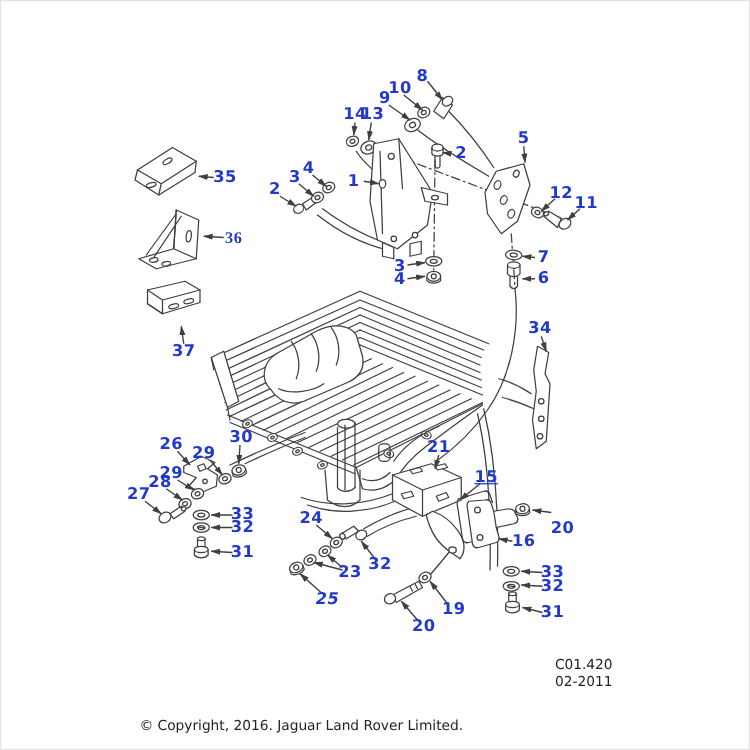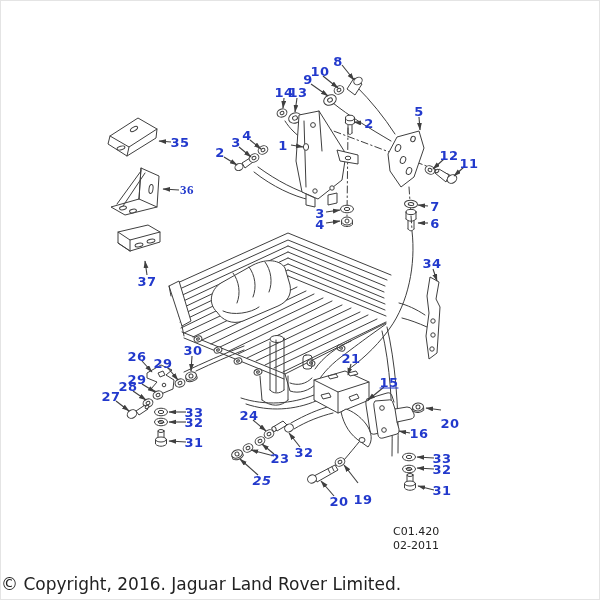--- a/index.html
+++ b/index.html
@@ -17,27 +17,27 @@
   .dd  { stroke-dasharray: 7 3 1.5 3; }
   .ldr line { stroke: var(--line-color,#3f3f3f); stroke-width:1.1; marker-end:url(#arrw); }
   #arrw path { fill: var(--line-color,#3f3f3f); }
   .callout {
     position:absolute; transform:translate(-50%,-50%);
     color: var(--callout-color,#2239cc);
     font-weight:bold; font-size:13px; letter-spacing:.4px;
     white-space:nowrap; cursor:default;
   }
   .footer-codes {
-    position:absolute; left:392px; top:524px; width:120px;
-    font-size:11px; line-height:13.5px;
+    position:absolute; left:406px; top:524px; width:120px;
+    text-align:center; font-size:11px; line-height:13.5px;
     color: var(--text-color,#222);
   }
   .copyright {
     position:absolute; left:0; top:573px; width:480px;
-    text-align:left; font-size:17px;
+    text-align:center; font-size:11px;
     color: var(--text-color,#222);
   }
 </style>
 </head>
 <body>
 
 <div id="stage">
 
   <svg class="art" width="600" height="600" viewBox="0 0 600 600">
     <defs>
@@ -425,21 +425,21 @@
       <div class="callout" style="left: 388px; top: 381px; text-decoration: underline;">15</div>
       <div class="callout" style="left: 449px; top: 386px; margin-top: 36px;">20</div>
       <div class="callout" style="left: 418px; top: 432px;">16</div>
       <div class="callout" style="left: 248px; top: 414px;">24</div>
       <div class="callout" style="left: 303px; top: 451px;">32</div>
       <div class="callout" style="left: 279px; top: 457px;">23</div>
       <div class="callout" style="left: 261px; top: 479px; font-style: italic;">25</div>
       <div class="callout" style="left: 441px; top: 457px;">33</div>
       <div class="callout" style="left: 441px; top: 468px;">32</div>
       <div class="callout" style="left: 441px; top: 489px;">31</div>
-      <div class="callout" style="left: 362px; top: 487px; margin-top: 11px;">19</div>
+      <div class="callout" style="left: 362px; top: 487px;">19</div>
       <div class="callout" style="left: 338px; top: 500px;">20</div>
     </div>
 
   <div class="footer-codes">
     <div>C01.420</div>
     <div>02-2011</div>
   </div>
 
   <div class="copyright">© Copyright, 2016. Jaguar Land Rover Limited.</div>
 </div>

